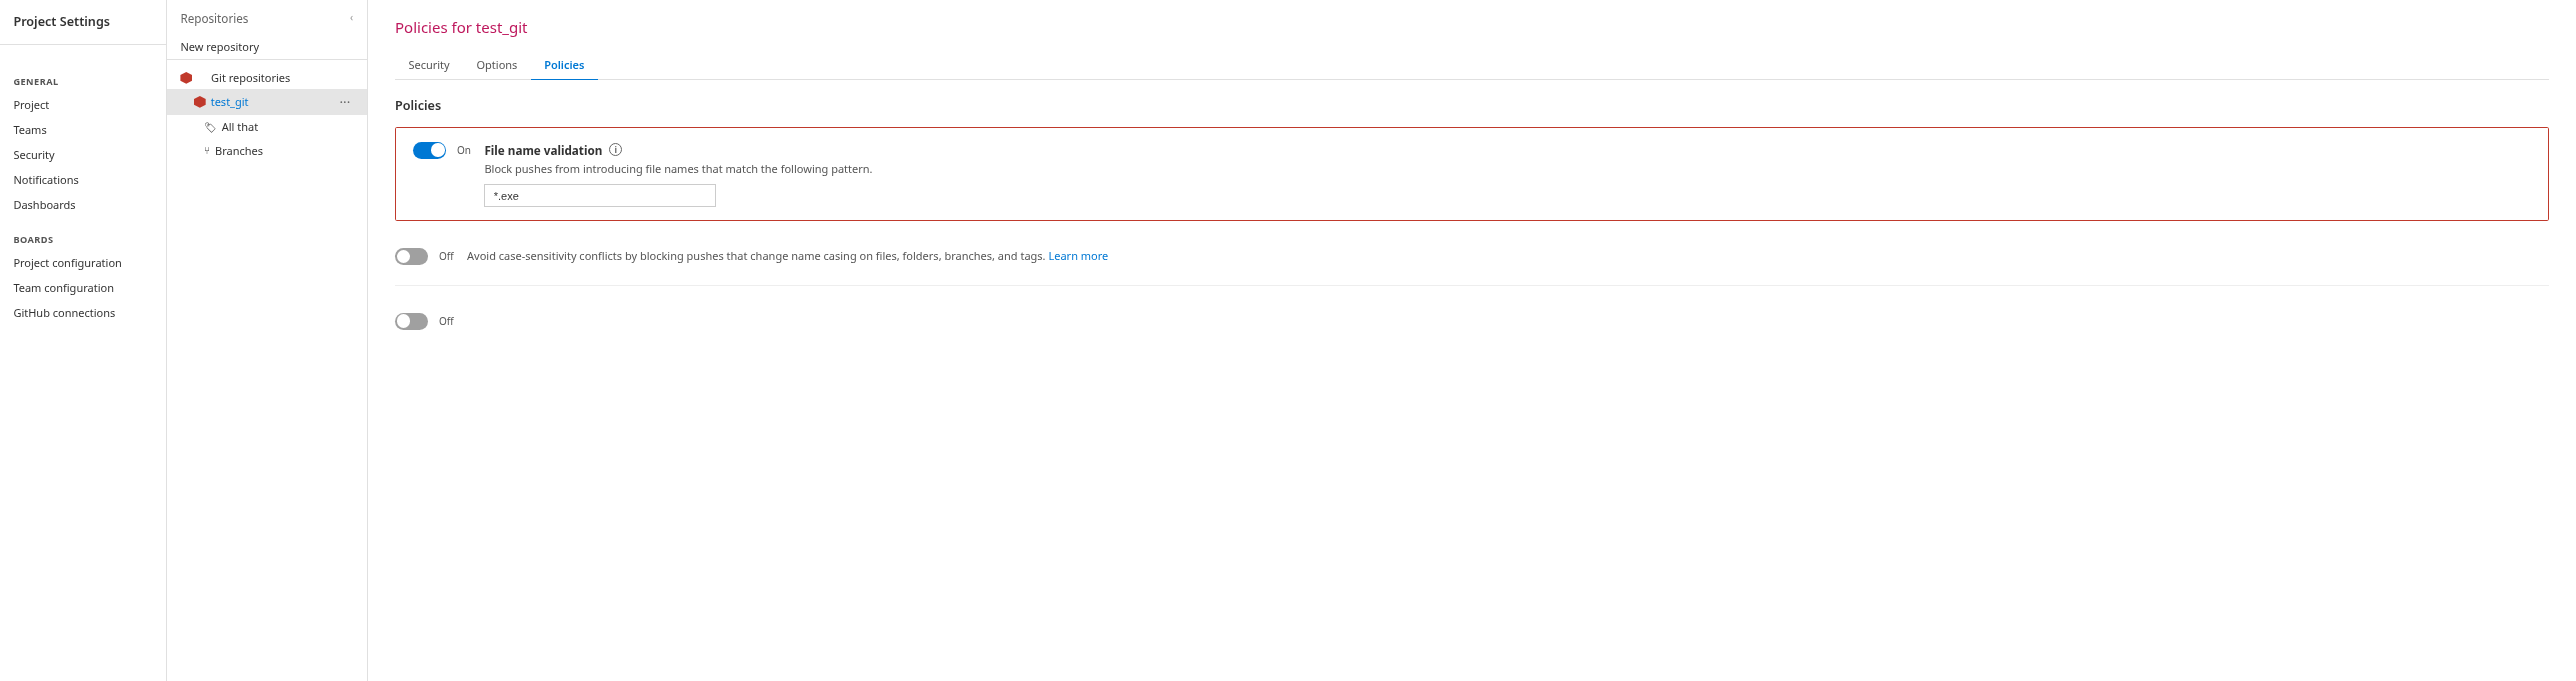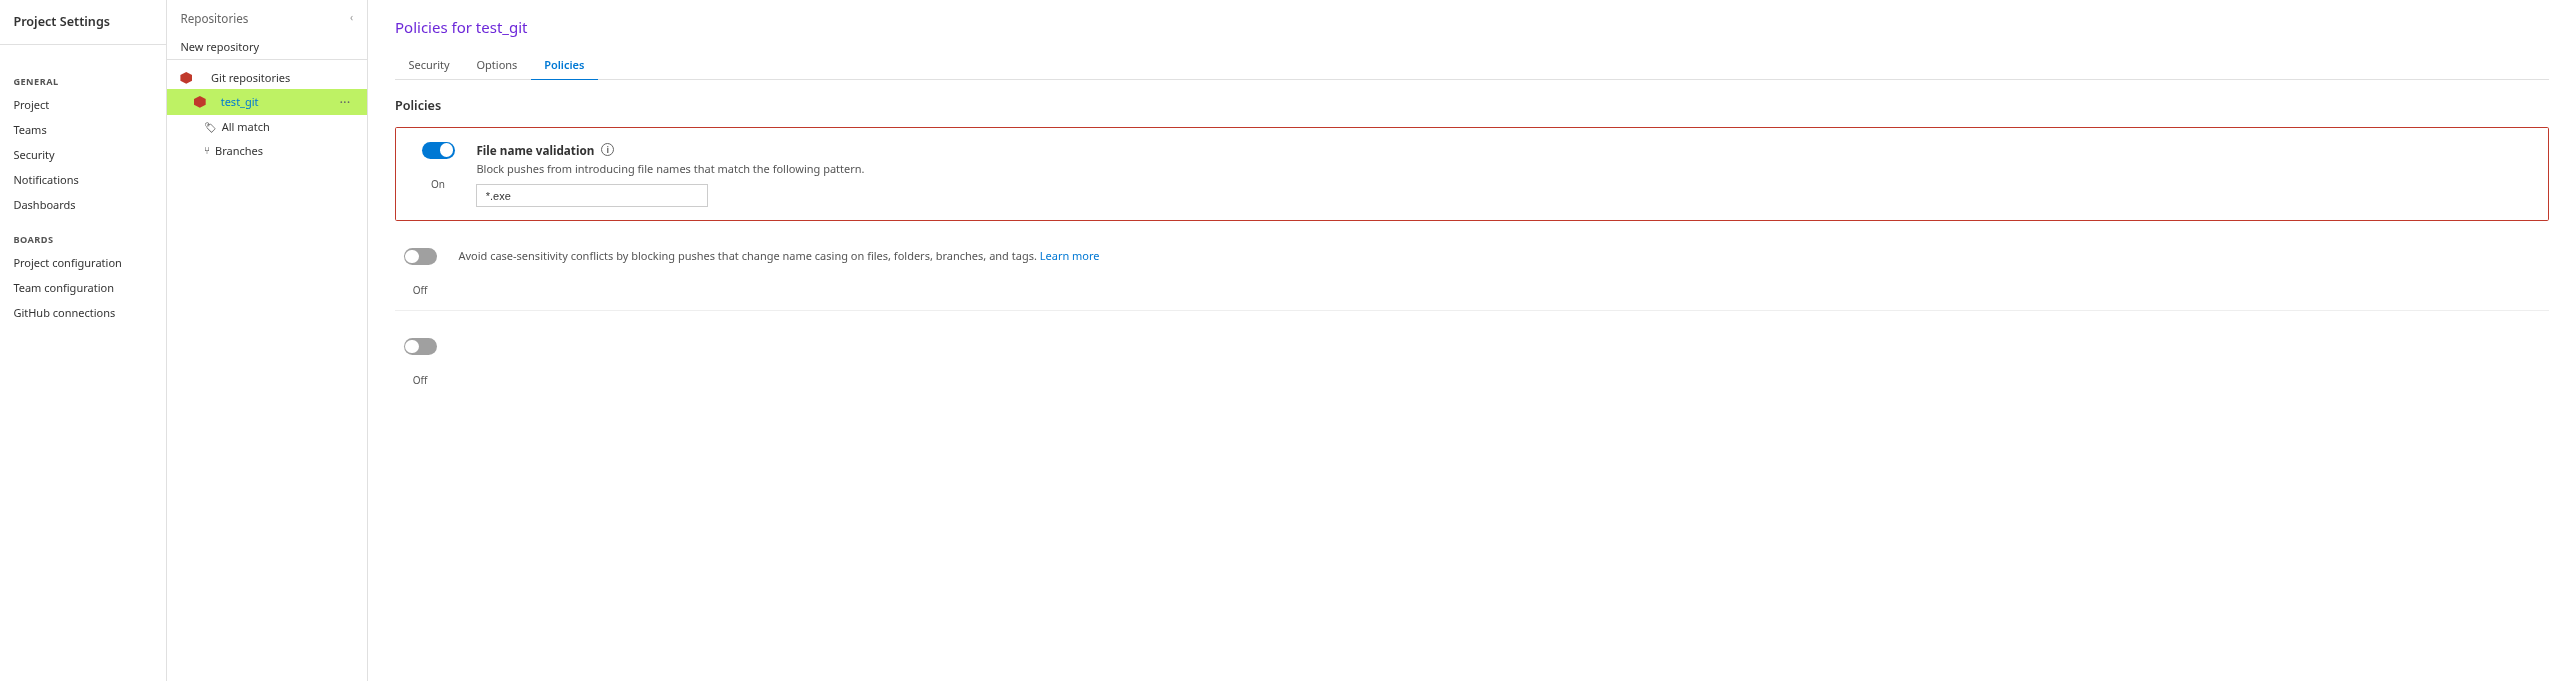--- a/index.html
+++ b/index.html
@@ -74,22 +74,22 @@
       background: #c0392b;
       clip-path: polygon(50% 0%, 100% 25%, 100% 75%, 50% 100%, 0% 75%, 0% 25%);
       display: inline-block;
       flex-shrink: 0;
     }
     .repo-item {
       display: flex;
       align-items: center;
       padding: 4.2px 13.4px 4.2px 27px;
       cursor: pointer;
-      background: #bef264;
-      gap: 15px;
+      background: #e5e5e5;
+      gap: 5px;
       font-size: 11px;
       color: #0078d4;
       position: relative;
     }
     .repo-more-btn {
       margin-left: auto;
       color: #666;
       font-size: 13.4px;
       cursor: pointer;
       padding: 0 3.3px;
@@ -121,21 +121,21 @@
 
     
     .main-content {
       flex: 1;
       padding: 17px 27px;
       overflow-y: auto;
     }
     .page-title {
       font-size: 15px;
       font-weight: 400;
-      color: #6d28d9;
+      color: #be185d;
       margin-bottom: 13.4px;
     }
 
     
     .tabs {
       display: flex;
       gap: 0;
       border-bottom: 0.8px solid #e0e0e0;
       margin-bottom: 17px;
     }
@@ -172,23 +172,23 @@
       border: 1.7px solid #c0392b;
     }
 
     .policy-row {
       display: flex;
       align-items: flex-start;
       gap: 13.4px;
     }
     .policy-toggle-area {
       display: flex;
-      flex-direction: column;
-      align-items: center;
-      gap: 18px;
+      flex-direction: row;
+      align-items: center;
+      gap: 11px;
       min-width: 50px;
       justify-content: flex-end;
     }
     .toggle-label {
       font-size: 10px;
       color: #555;
     }
 
     
     .toggle-switch {
@@ -290,21 +290,21 @@
   </div>
 
   <div class="repo-item">
     <span class="repo-icon"></span>
     <span>test_git</span>
     <span class="repo-more-btn">···</span>
   </div>
 
   <div class="sub-item">
     <span style="font-size:10px;">🏷</span>
-    <span>All match</span>
+    <span>All that</span>
   </div>
   <div class="sub-item">
     <span style="font-size:10px;">⑂</span>
     <span>Branches</span>
   </div>
 
   <div class="collapse-btn">‹</div>
 </div>
 
 <div class="main-content">

